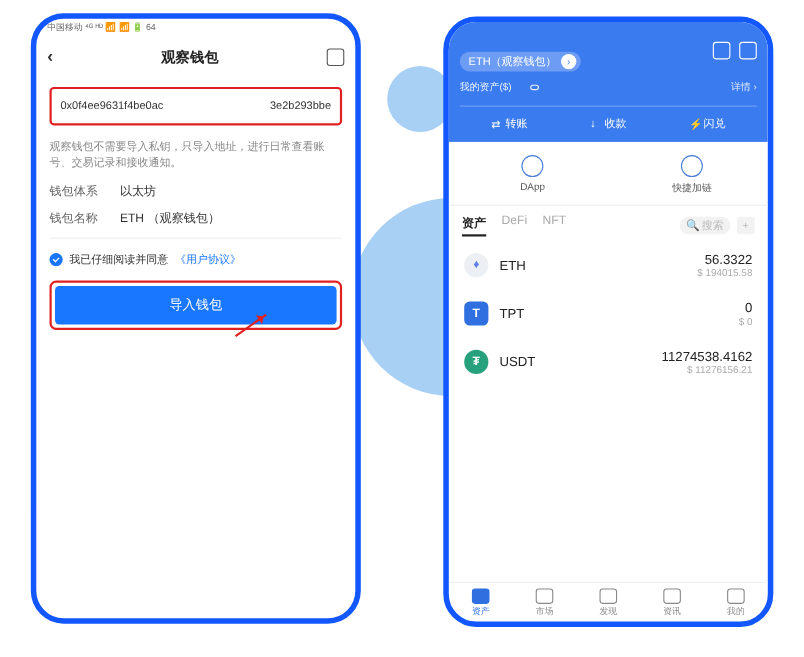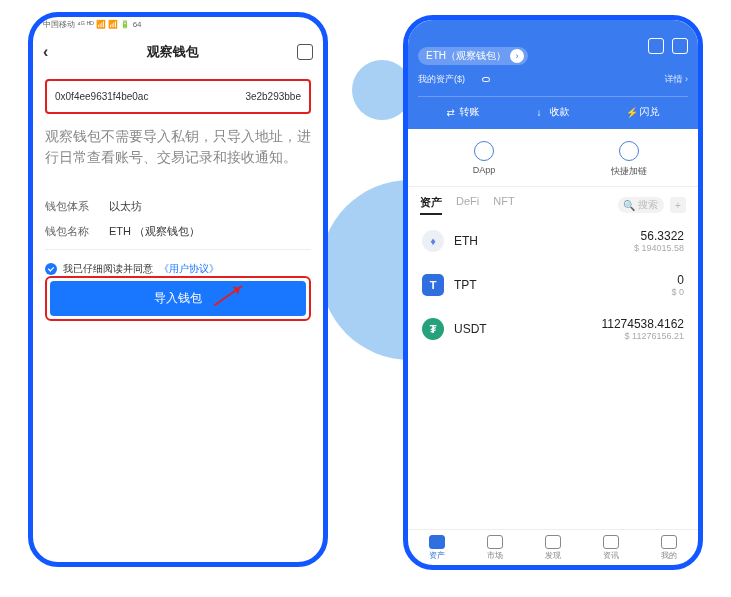--- a/index.html
+++ b/index.html
@@ -63,37 +63,38 @@
   .addr-box {
     border: 2px solid #e02020;
     border-radius: 4px;
     padding: 10px 8px;
     display: flex;
     justify-content: space-between;
     font-size: 10px;
     color: #333;
     margin-bottom: 12px;
   }
-  .desc { font-size: 14px; color: #888; margin-bottom: 31px; line-height: 1.5; }
+  .desc { font-size: 10px; color: #888; margin-bottom: 10px; line-height: 1.5; }
   .row { display: flex; gap: 12px; font-size: 11px; color: #333; margin-bottom: 10px; }
   .row .label { color: #666; width: 52px; }
   .agree-row {
     display: flex;
     align-items: center;
     gap: 6px;
     font-size: 10px;
     color: #333;
     border-top: 1px solid #eee;
     padding-top: 12px;
     margin-top: 8px;
   }
   .check { width: 12px; height: 12px; border-radius: 50%; background: #1976ff; position: relative; }
   .check::after { content:""; position:absolute; left:3px; top:1px; width:4px; height:7px; border:solid #fff; border-width:0 2px 2px 0; transform:rotate(45deg) scale(.6); }
   .link { color: #1976ff; }
   .import-btn-wrap {
+    margin-top: 12px;
     border: 2px solid #e02020;
     border-radius: 6px;
     padding: 3px;
   }
   .import-btn {
     background: #1976ff;
     color: #fff;
     text-align: center;
     font-size: 12px;
     padding: 9px 0;

